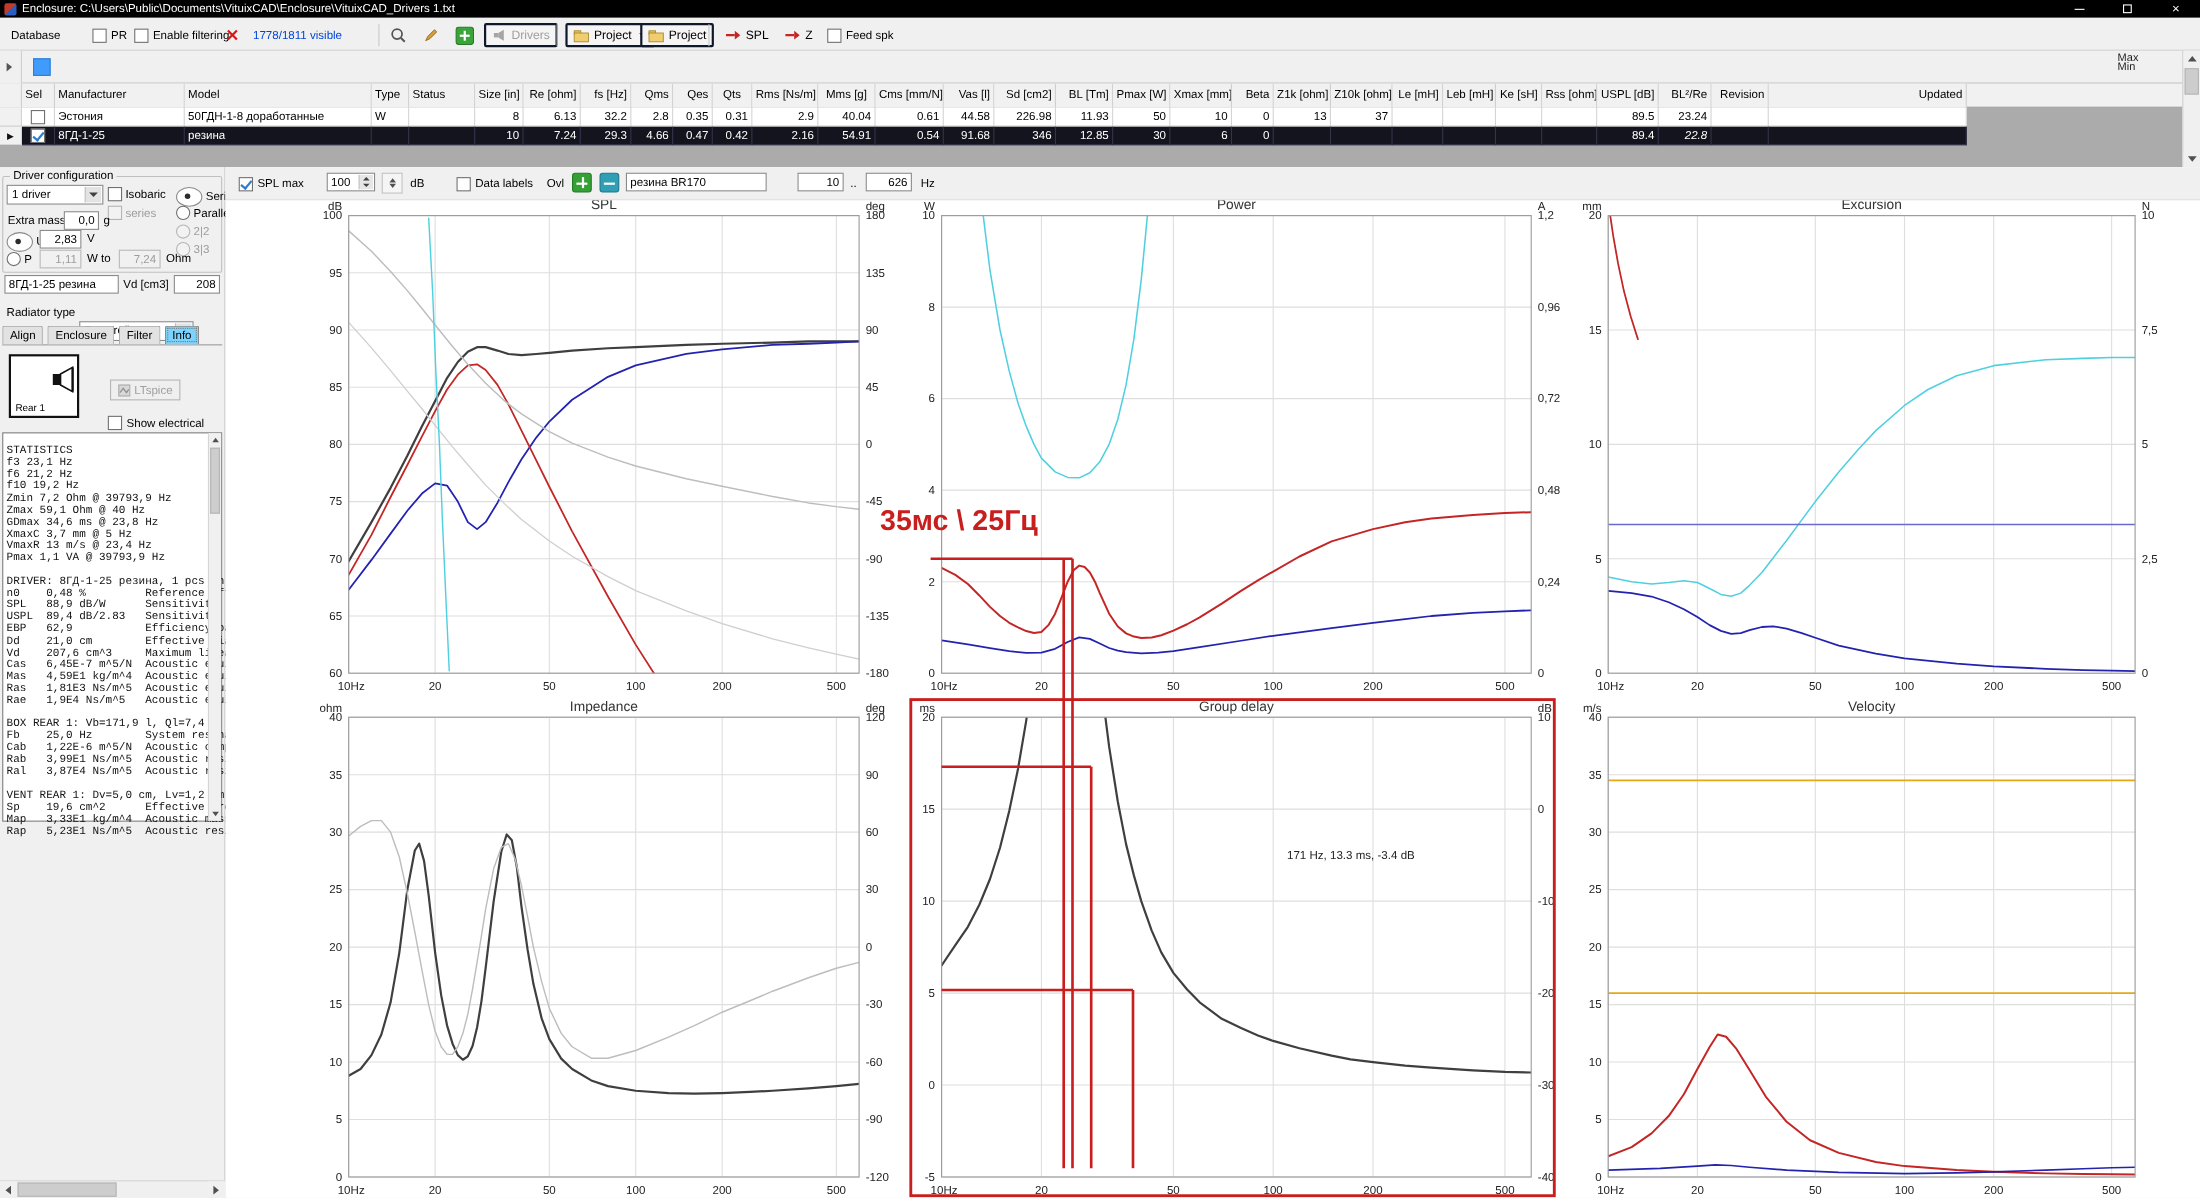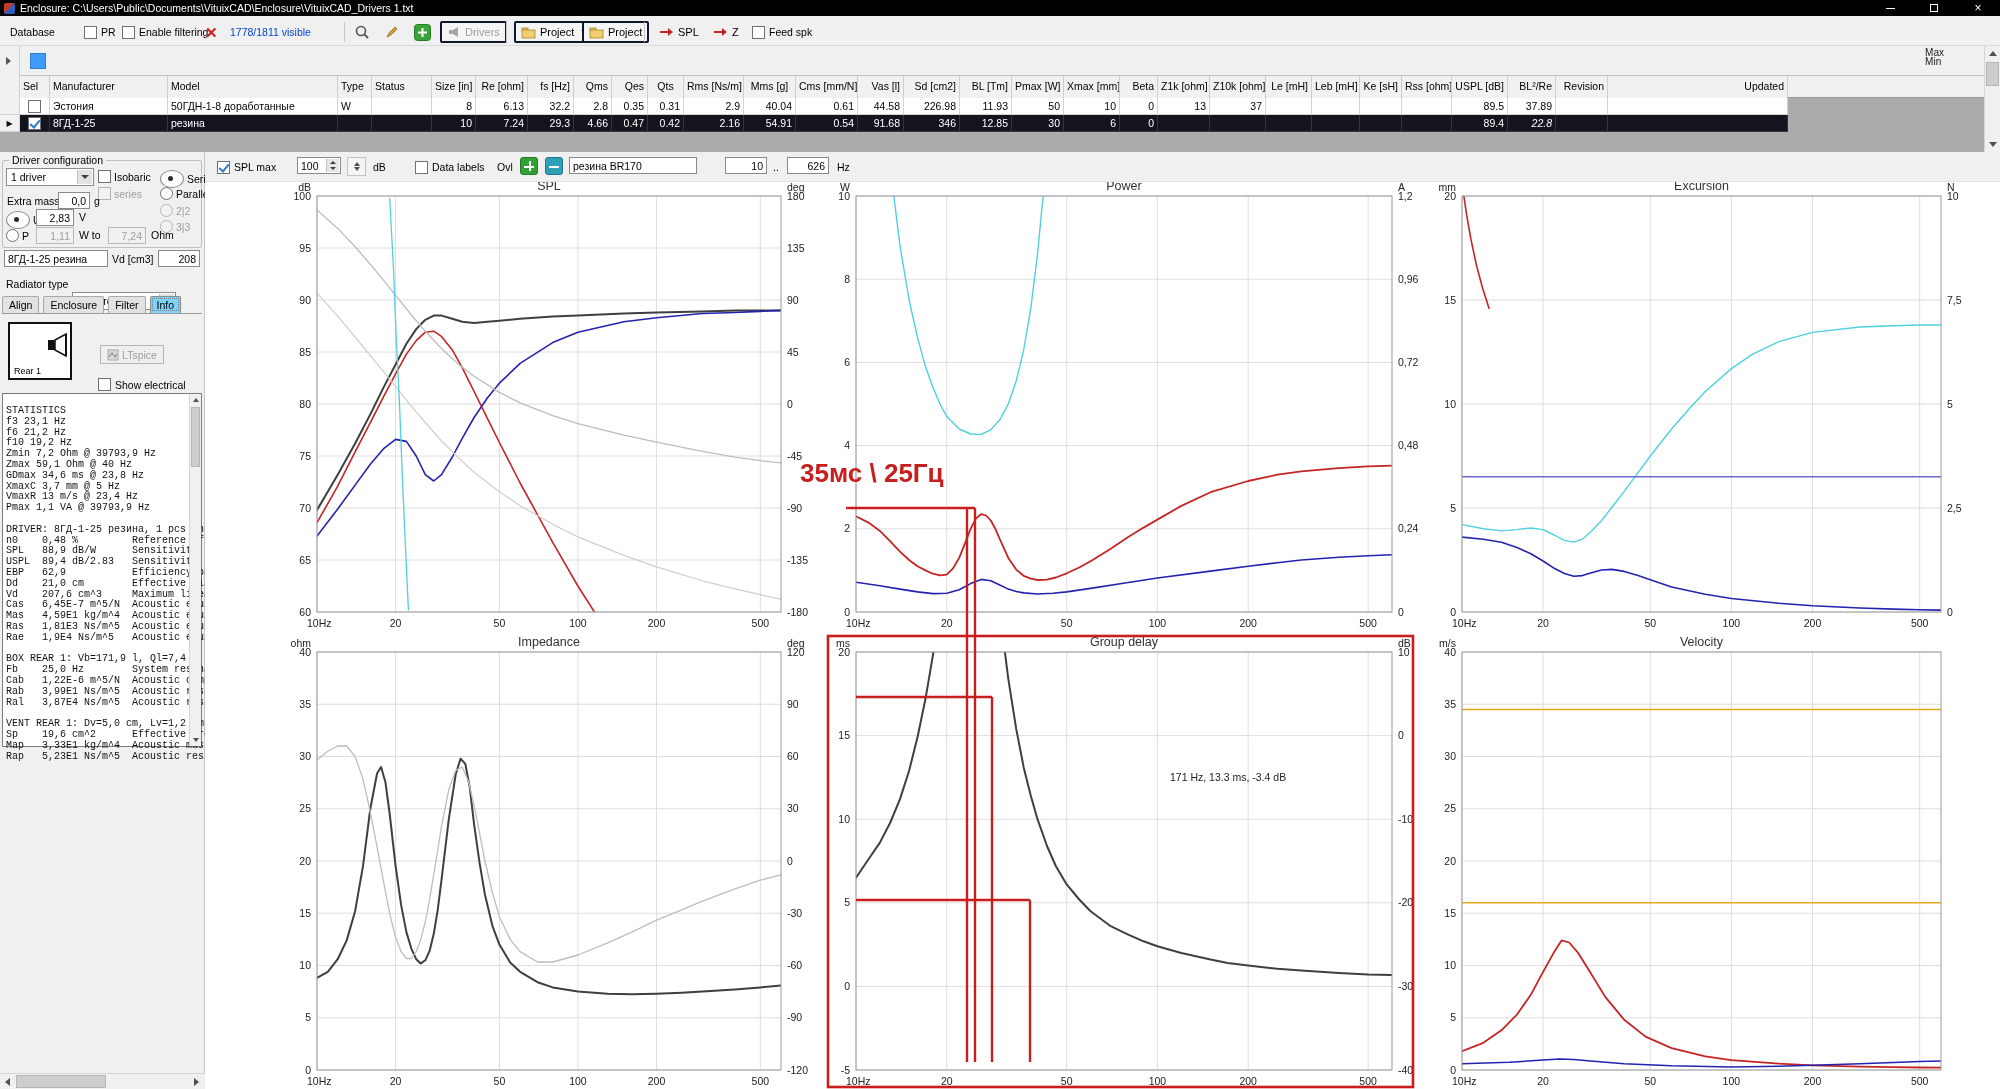--- a/index.html
+++ b/index.html
@@ -280,21 +280,21 @@
           <div class="gcell num" style="width: 52px;">50</div>
           <div class="gcell num" style="width: 56px;">10</div>
           <div class="gcell num" style="width: 38px;">0</div>
           <div class="gcell num" style="width: 52px;">13</div>
           <div class="gcell num" style="width: 56px;">37</div>
           <div class="gcell num" style="width: 46px;"></div>
           <div class="gcell num" style="width: 48px;"></div>
           <div class="gcell num" style="width: 42px;"></div>
           <div class="gcell num" style="width: 50px;"></div>
           <div class="gcell num" style="width: 56px;">89.5</div>
-          <div class="gcell num" style="width: 48px;">37.89</div>
+          <div class="gcell num" style="width: 48px;">23.24</div>
           <div class="gcell num" style="width: 52px;"></div>
           <div class="gcell num" style="width: 180px;"></div>
         </div>
         <div class="grow selrow">
           <div class="gcell gstub">▶</div>
           <div class="gcell cbcell" style="width: 30px;">
             <span class="cb checked"></span>
           </div>
           <div class="gcell" style="width: 118px;">8ГД-1-25</div>
           <div class="gcell" style="width: 170px;">резина</div>

